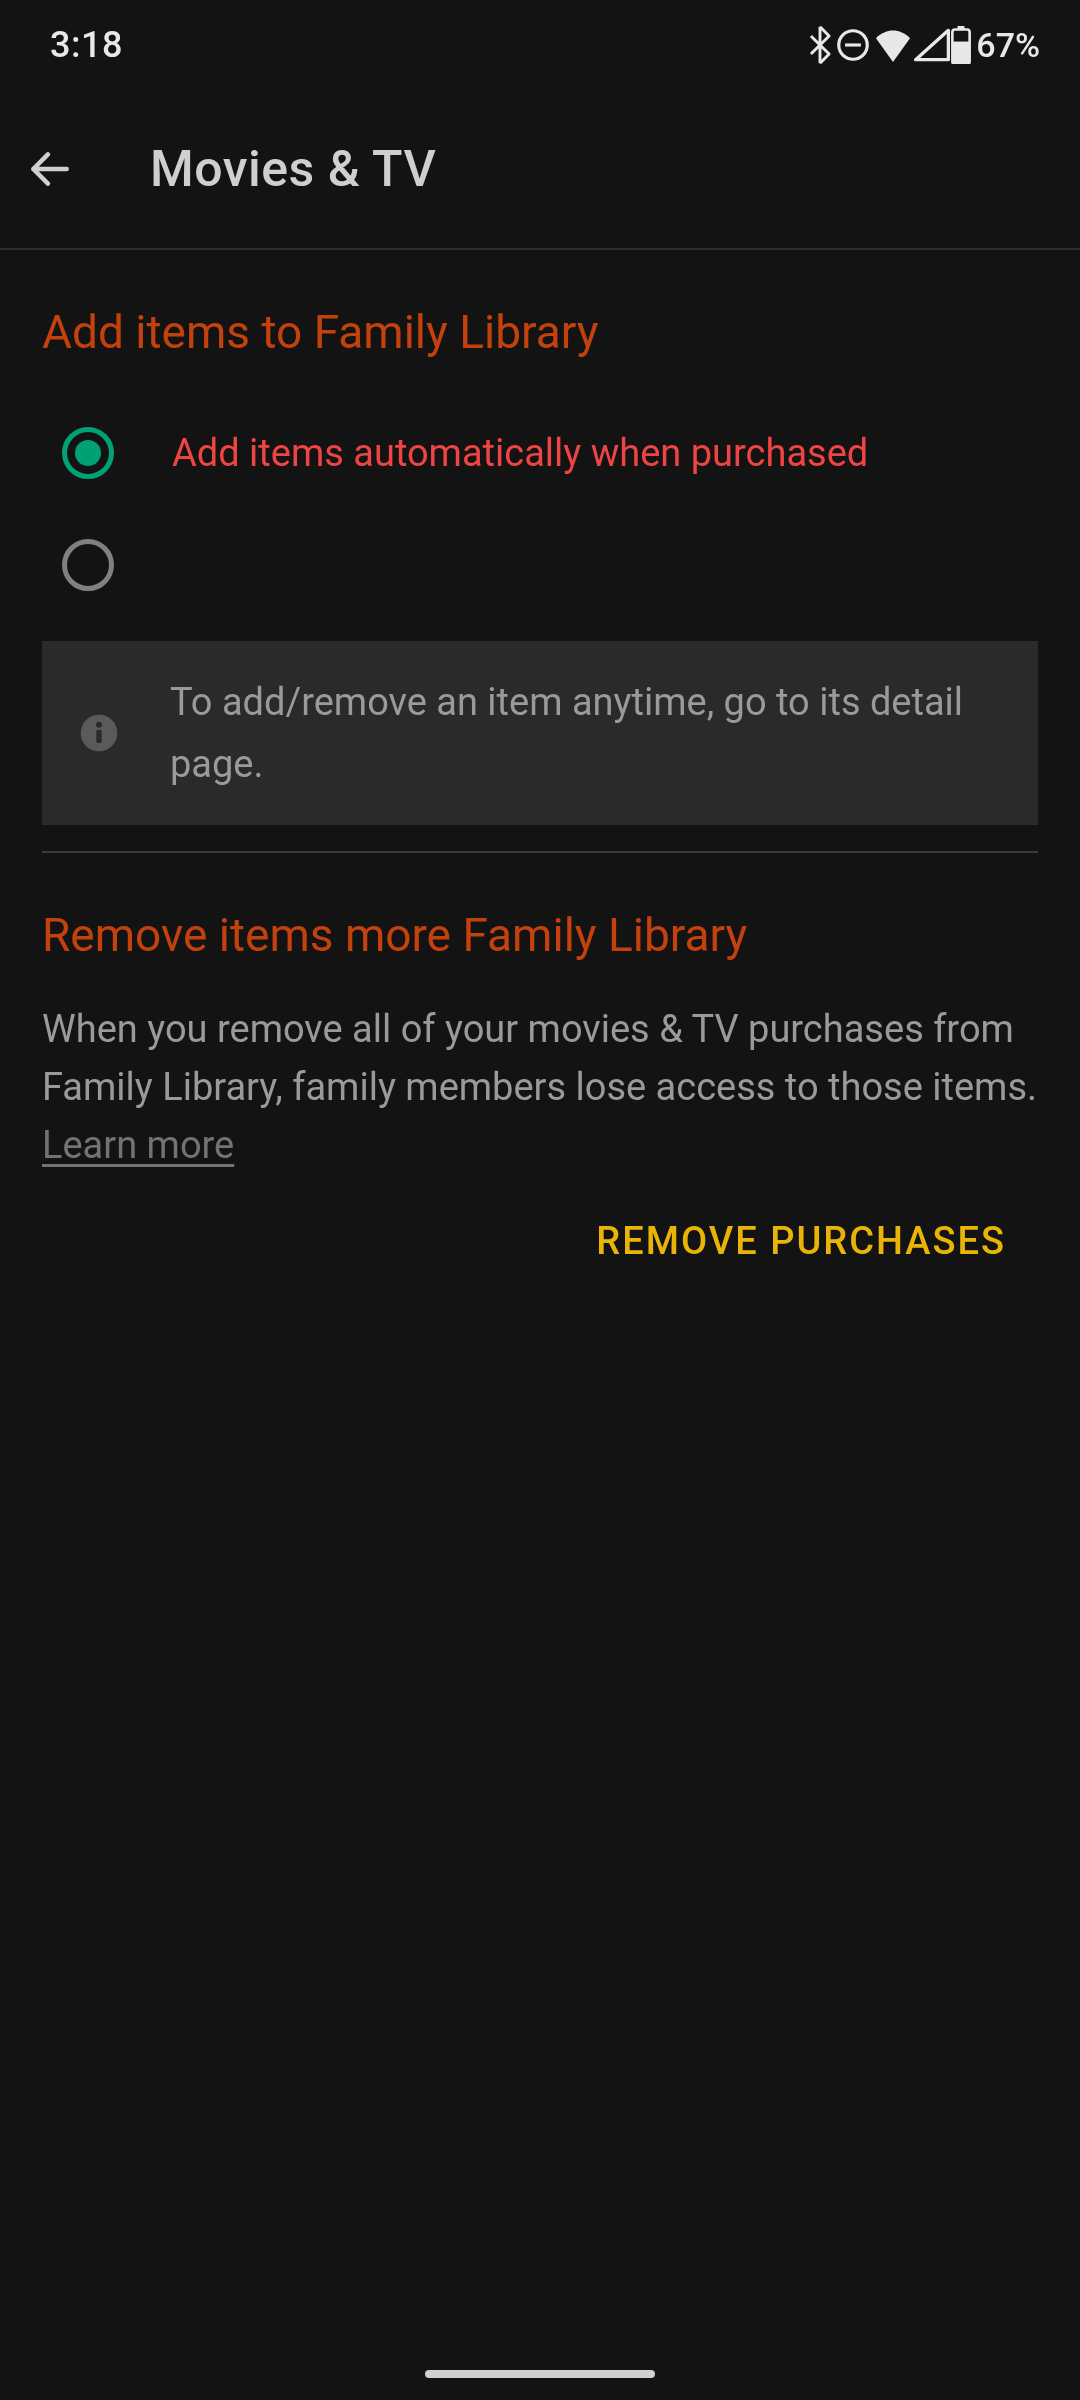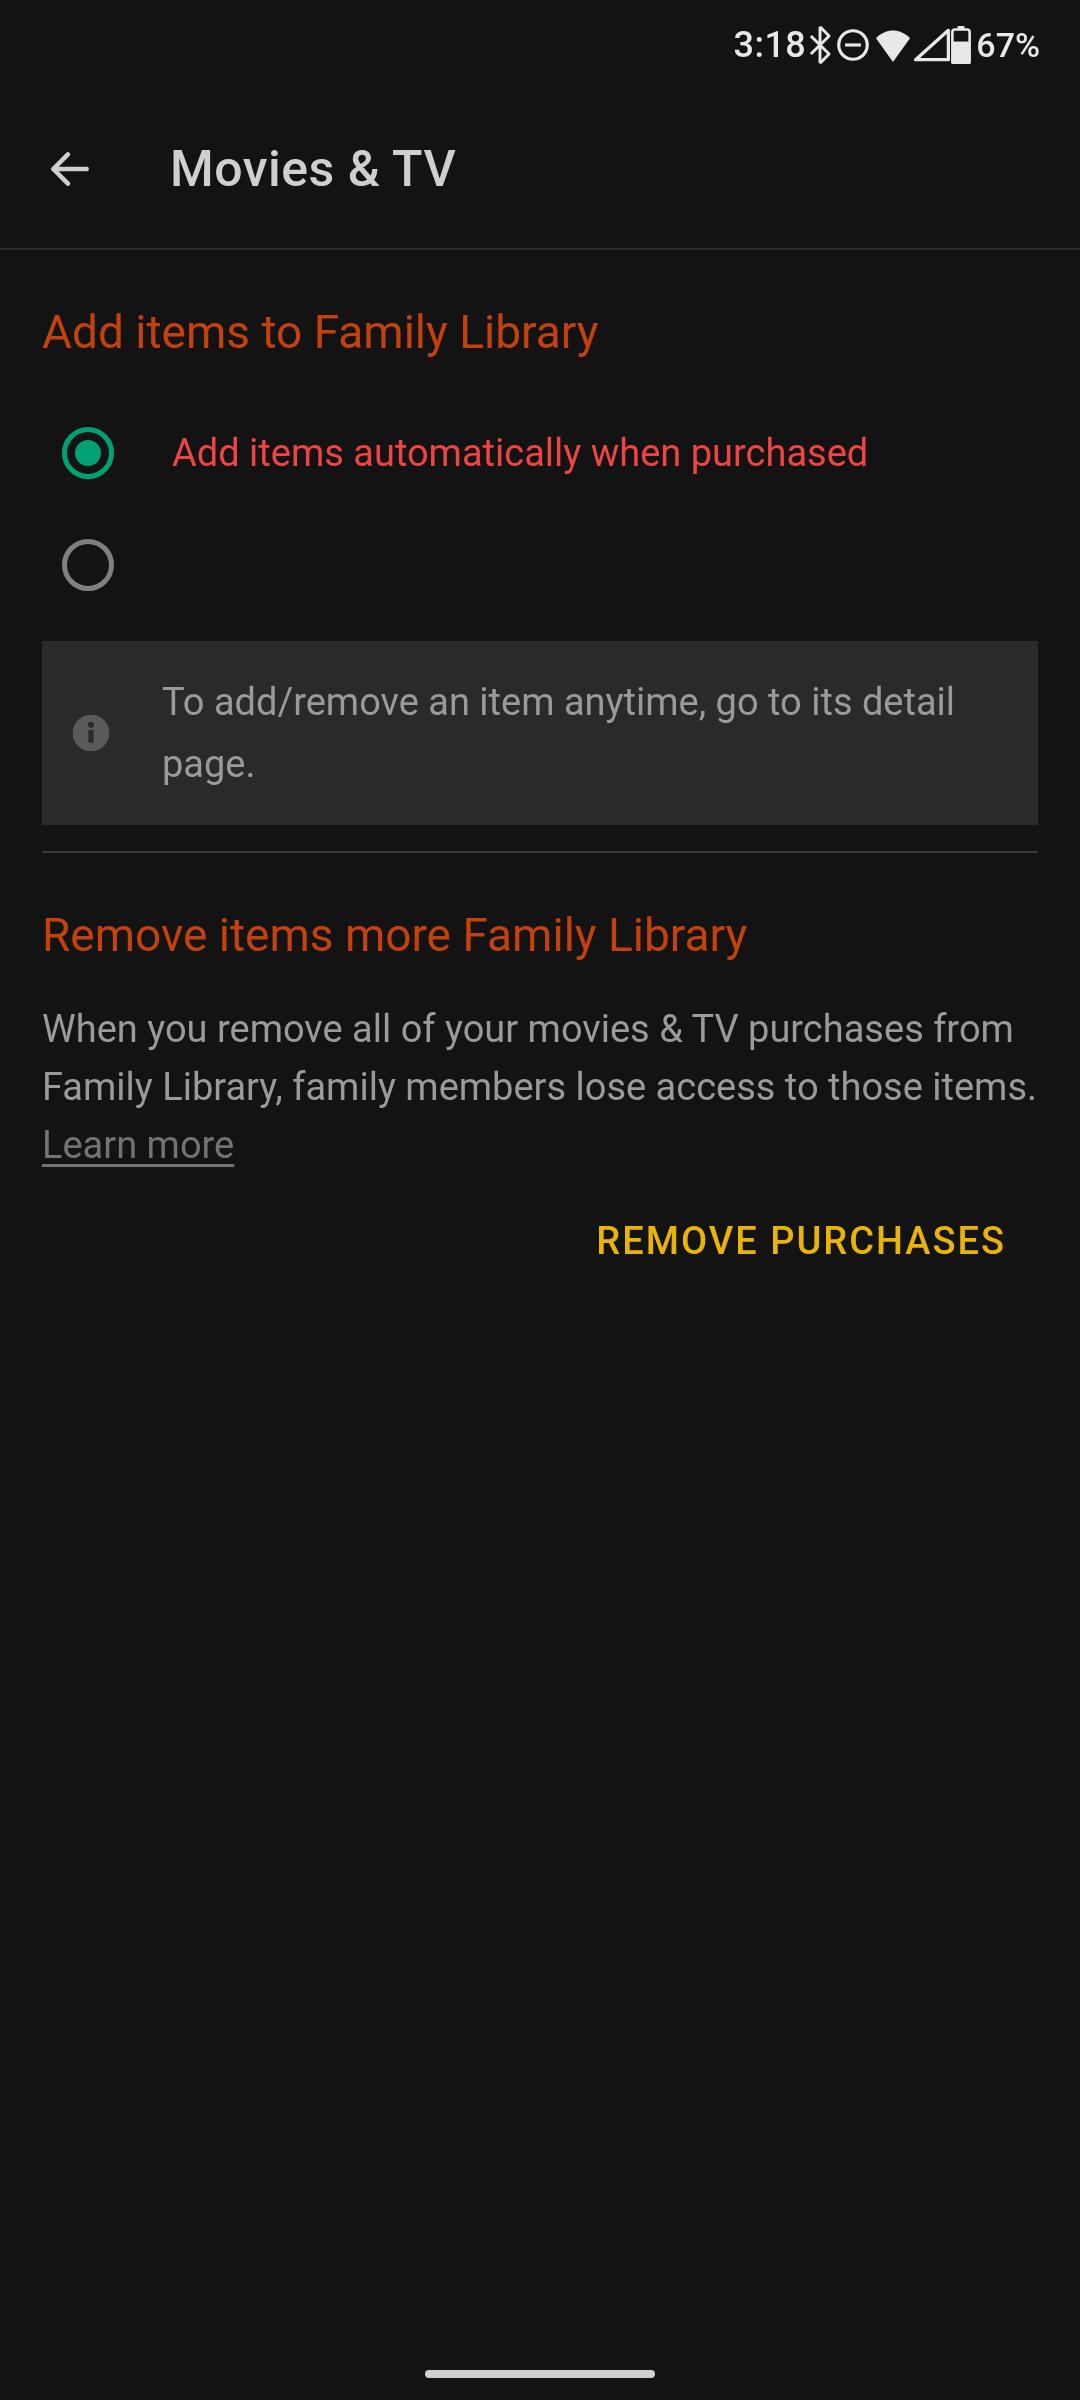--- a/index.html
+++ b/index.html
@@ -11,21 +11,21 @@
       width: 1080px;
       height: 2400px;
       background: #131313;
       font-family: Roboto, -apple-system, BlinkMacSystemFont, sans-serif;
       color: #e0e0e0;
       overflow: hidden;
     }
     .status-bar {
       height: 90px;
       display: flex;
-      justify-content: flex-end;
+      justify-content: space-between;
       align-items: center;
       padding: 0 40px 0 50px;
       font-size: 36px;
       font-weight: 500;
       color: #e8e8e8;
     }
     .status-left {
       font-size: 36px;
       letter-spacing: 0.5px;
     }
@@ -40,21 +40,21 @@
       justify-content: center;
     }
     .battery-text {
       font-size: 34px;
       margin-left: 4px;
     }
     .app-bar {
       height: 160px;
       display: flex;
       align-items: center;
-      padding: 0 40px;
+      padding: 0 20px;
       gap: 70px;
       border-bottom: 2px solid #2d2d2d;
     }
     .back-button {
       width: 60px;
       height: 60px;
       display: flex;
       align-items: center;
       justify-content: center;
       cursor: pointer;
@@ -119,21 +119,21 @@
     }
     .radio-label {
       font-size: 38px;
       color: #ef4444;
       line-height: 48px;
     }
     .info-box {
       background: #2a2a2a;
       display: flex;
       align-items: center;
-      padding: 30px 28px;
+      padding: 30px 36px;
       gap: 50px;
       margin-top: 20px;
       margin-bottom: 0;
     }
     .info-icon {
       width: 42px;
       height: 42px;
       flex-shrink: 0;
       display: flex;
       align-items: center;

